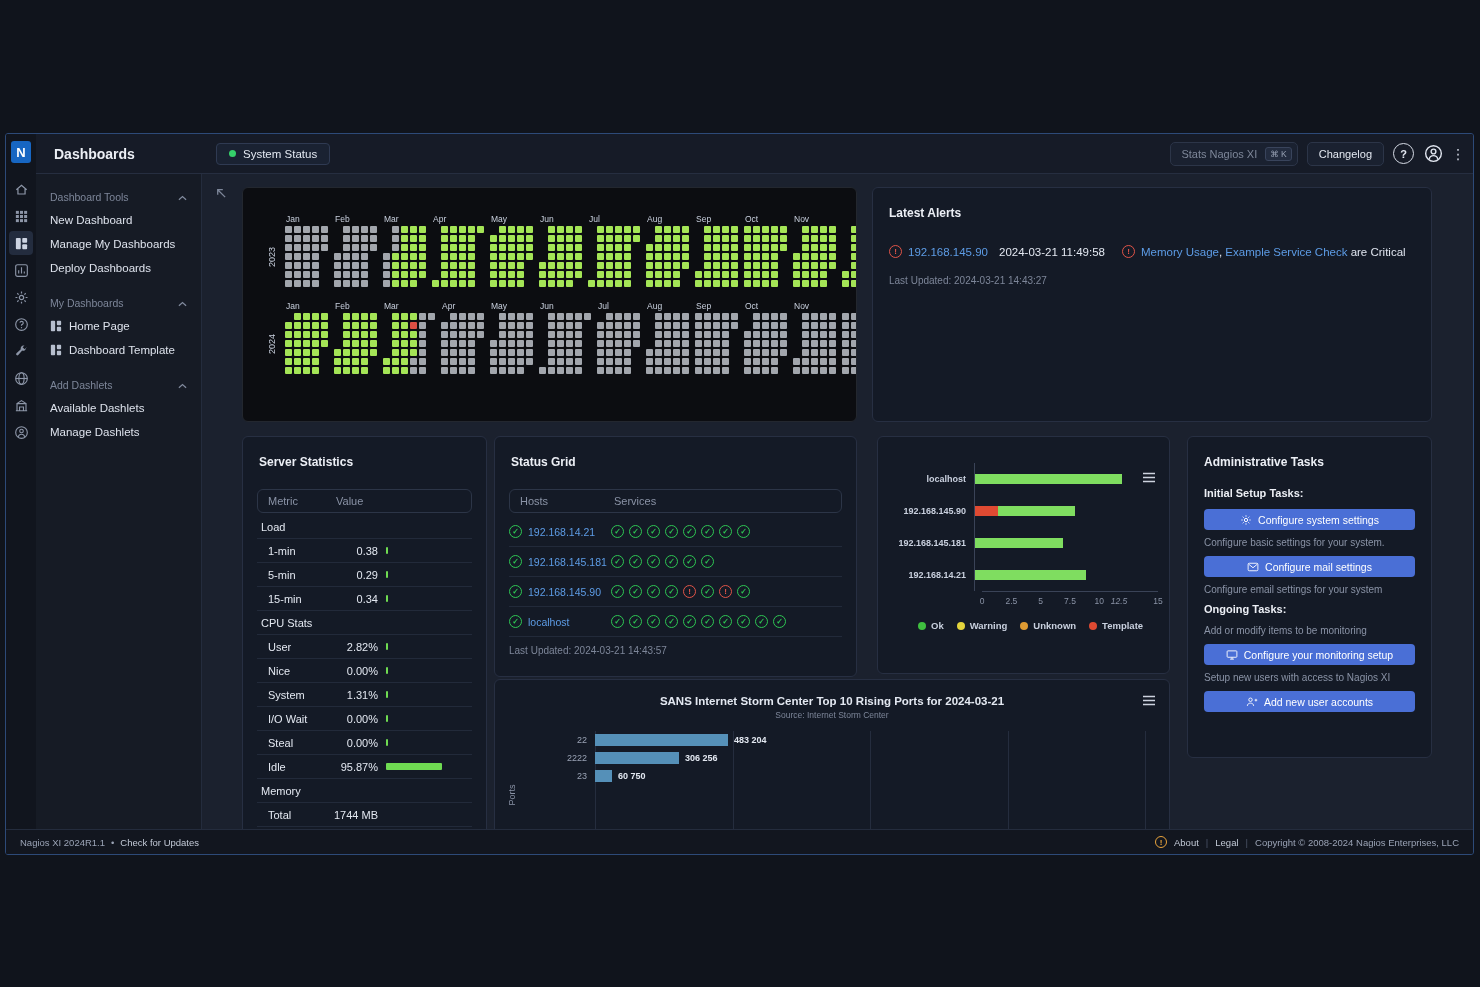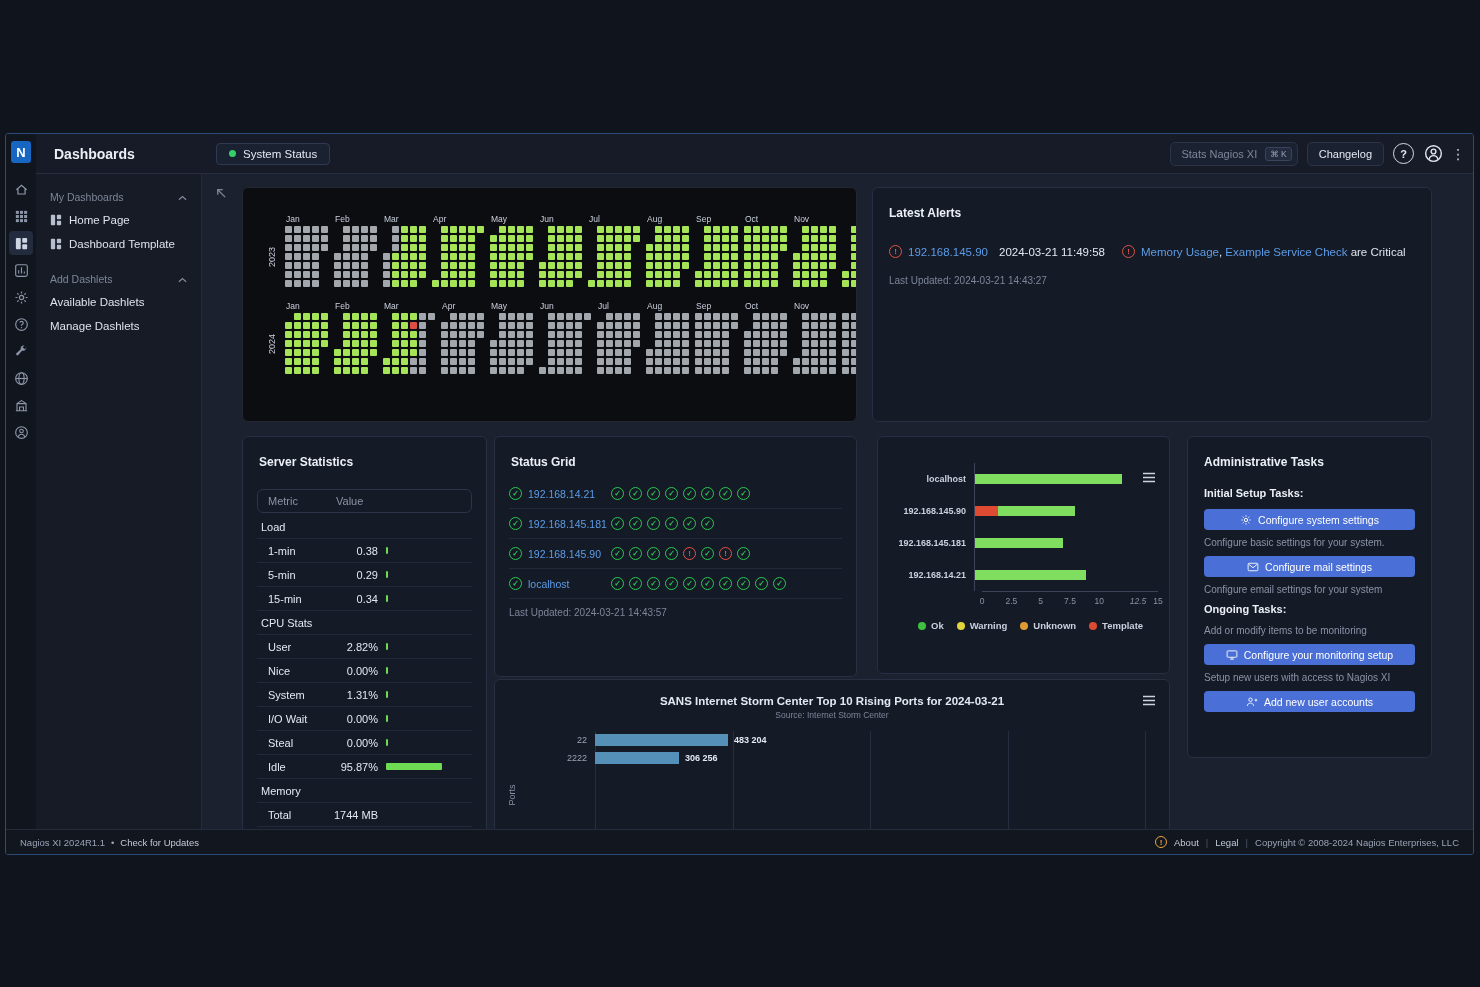--- a/index.html
+++ b/index.html
@@ -234,20 +234,37 @@
           <circle cx="8" cy="6.3" r="2"></circle>
           <path d="M4.4 12.7c.4-2 2.1-2.9 3.6-2.9s3.2.9 3.6 2.9"></path>
         </svg>
       </div>
     <div class="kebab">⋮</div>
   </header>
 
   <nav class="sidebar" id="sidebar">
       <div class="sb-sec">
         <div class="sb-head">
+          <span>Dashboard Tools</span>
+          <span><svg width="9" height="6" viewBox="0 0 10 6">
+              <path d="M1 5l4-3.5L9 5" fill="none" stroke="#808a9d" stroke-width="1.4"></path>
+            </svg></span>
+        </div>
+        <div class="sb-item">
+          <span>New Dashboard</span>
+        </div>
+        <div class="sb-item">
+          <span>Manage My Dashboards</span>
+        </div>
+        <div class="sb-item">
+          <span>Deploy Dashboards</span>
+        </div>
+      </div>
+      <div class="sb-sec">
+        <div class="sb-head">
           <span>My Dashboards</span>
           <span><svg width="9" height="6" viewBox="0 0 10 6">
               <path d="M1 5l4-3.5L9 5" fill="none" stroke="#808a9d" stroke-width="1.4"></path>
             </svg></span>
         </div>
         <div class="sb-item">
           <span class="sb-mini">
             <svg width="12" height="12" viewBox="0 0 14 14" fill="#b7bfce">
               <rect x="1" y="1" width="5" height="12" rx="1"></rect>
               <rect x="8" y="1" width="5" height="5" rx="1"></rect>
@@ -1271,20 +1288,24 @@
           </div>
           <div class="srow">
             <span class="sl">Total</span>
             <span class="sv">1744 MB</span>
           </div>
         </div>
     </section>
 
     <section class="card grid-card">
       <h3>Status Grid</h3>
+      <div class="thead g-head">
+        <span class="g-col1">Hosts</span>
+        <span>Services</span>
+      </div>
       <div id="grid-rows">
           <div class="grow">
             <div class="ghost">
               <span class="ok-ic">✓</span>
               <a class="link">192.168.14.21</a>
             </div>
             <div class="gsvcs">
               <span class="ok-ic">✓</span>
               <span class="ok-ic">✓</span>
               <span class="ok-ic">✓</span>
@@ -1384,21 +1405,21 @@
                 <span class="hseg" style="width: 111.467px; background: rgb(127, 221, 96);"></span>
               </div>
             </div>
           </div>
           <div class="haxis">
             <span class="htick" style="left: 0px;">0</span>
             <span class="htick" style="left: 29.3333px;">2.5</span>
             <span class="htick" style="left: 58.6667px;">5</span>
             <span class="htick" style="left: 88px;">7.5</span>
             <span class="htick" style="left: 117.333px;">10</span>
-            <span class="htick" style="left: 156px; font-style: italic;">12.5</span>
+            <span class="htick" style="left: 137px; font-style: italic;">12.5</span>
             <span class="htick" style="left: 176px;">15</span>
           </div>
           <div class="hlegend">
             <span class="lg-item">
               <span class="lg-dot" style="background: rgb(63, 191, 63);"></span>
               <span class="lg-label">Ok</span>
             </span>
             <span class="lg-item">
               <span class="lg-dot" style="background: rgb(227, 212, 60);"></span>
               <span class="lg-label">Warning</span>
@@ -1479,20 +1500,27 @@
               <span class="sval">483 204</span>
             </div>
           </div>
           <div class="srow2">
             <div class="slabel">2222</div>
             <div class="strack">
               <span class="sbar2" style="width: 84px; background: rgb(85, 144, 184);"></span>
               <span class="sval">306 256</span>
             </div>
           </div>
+          <div class="srow2">
+            <div class="slabel">23</div>
+            <div class="strack">
+              <span class="sbar2" style="width: 17px; background: rgb(85, 144, 184);"></span>
+              <span class="sval">60 750</span>
+            </div>
+          </div>
         </div>
     </section>
   </main>
 
   <footer class="footer">
     <span>Nagios XI 2024R1.1</span>
     <span class="f-bullet">•</span>
     <a>Check for Updates</a>
     <span class="f-right">
       <span class="warn-ic">!</span>

